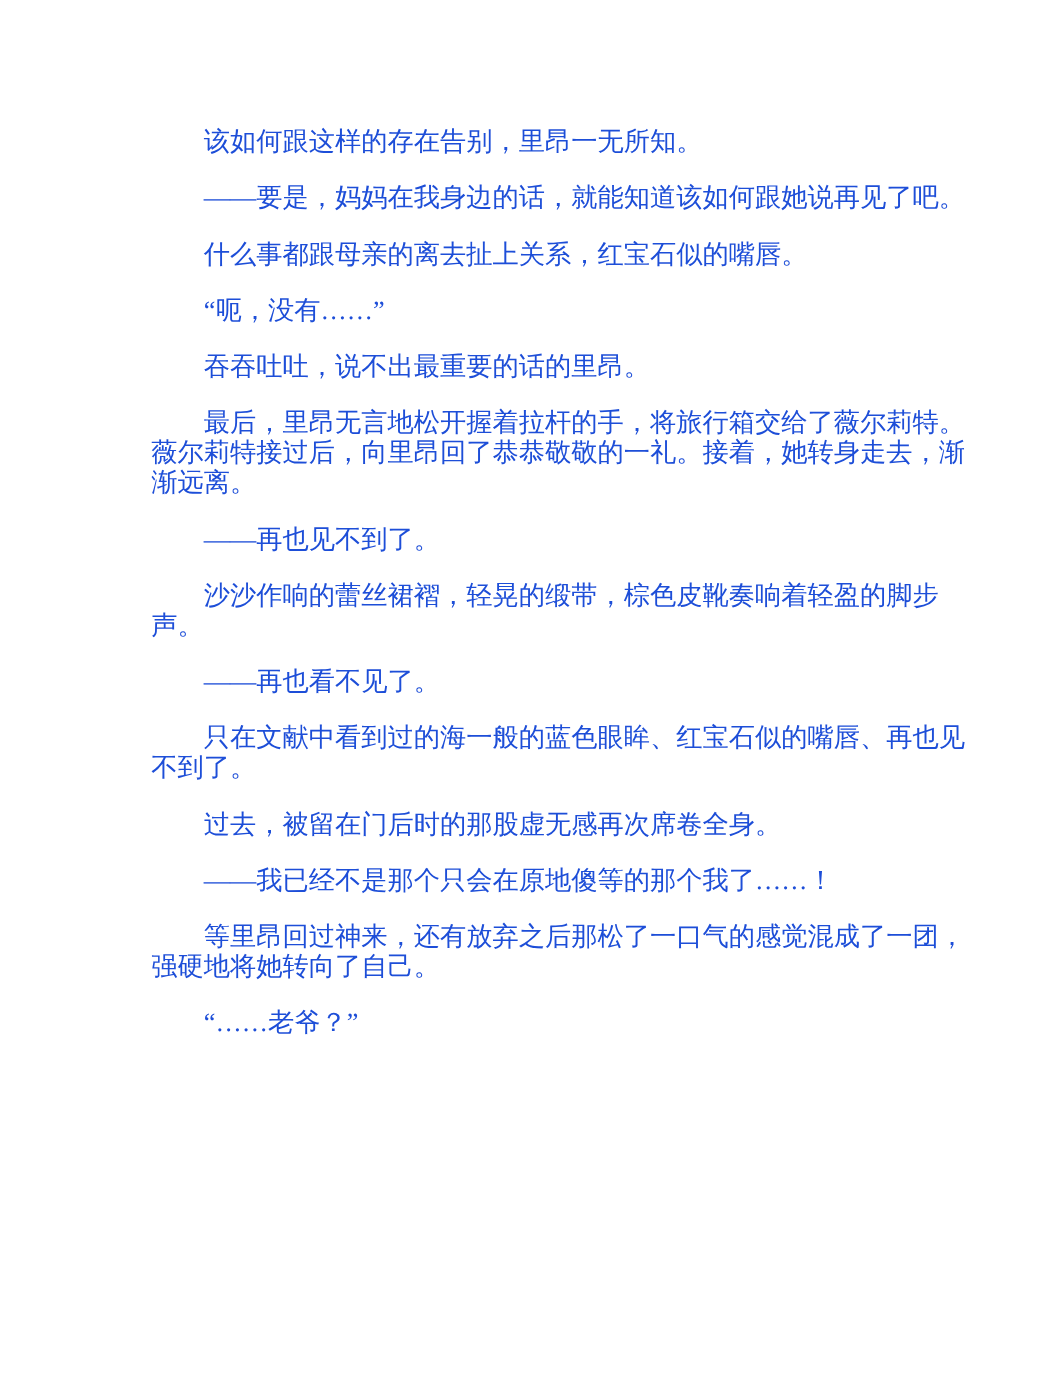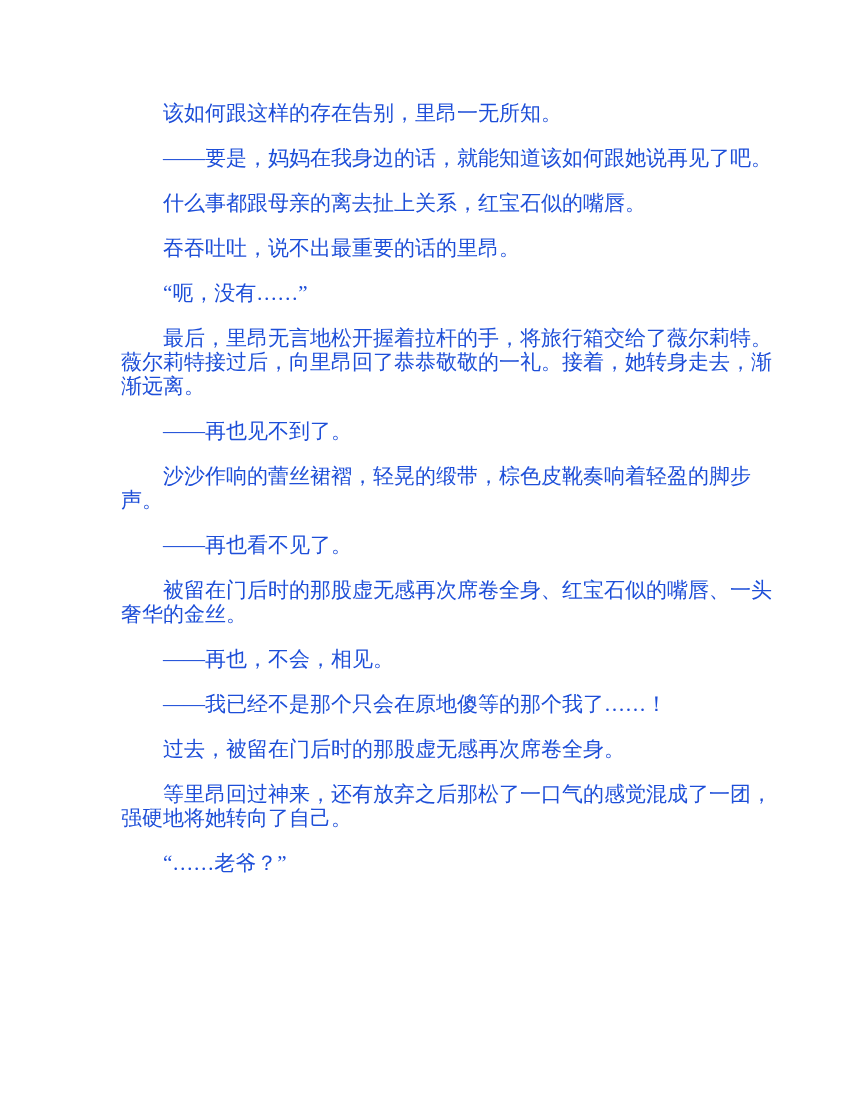--- a/index.html
+++ b/index.html
@@ -36,26 +36,25 @@
   }
 </style>
 </head>
 <body>
 
 <div class="page">
   <div class="content">
     <p>该如何跟这样的存在告别，里昂一无所知。</p>
     <p>——要是，妈妈在我身边的话，就能知道该如何跟她说再见了吧。</p>
     <p>什么事都跟母亲的离去扯上关系，红宝石似的嘴唇。</p>
+    <p>“呃，没有……”</p>
     <p>吞吞吐吐，说不出最重要的话的里昂。</p>
-    <p>“呃，没有……”</p>
     <p>最后，里昂无言地松开握着拉杆的手，将旅行箱交给了薇尔莉特。薇尔莉特接过后，向里昂回了恭恭敬敬的一礼。接着，她转身走去，渐渐远离。</p>
     <p>——再也见不到了。</p>
     <p>沙沙作响的蕾丝裙褶，轻晃的缎带，棕色皮靴奏响着轻盈的脚步声。</p>
     <p>——再也看不见了。</p>
-    <p>被留在门后时的那股虚无感再次席卷全身、红宝石似的嘴唇、一头奢华的金丝。</p>
-    <p>——再也，不会，相见。</p>
+    <p>只在文献中看到过的海一般的蓝色眼眸、红宝石似的嘴唇、再也见不到了。</p>
+    <p>过去，被留在门后时的那股虚无感再次席卷全身。</p>
     <p>——我已经不是那个只会在原地傻等的那个我了……！</p>
-    <p>过去，被留在门后时的那股虚无感再次席卷全身。</p>
     <p>等里昂回过神来，还有放弃之后那松了一口气的感觉混成了一团，强硬地将她转向了自己。</p>
     <p>“……老爷？”</p>
   </div>
 </div>
 
 </body></html>

